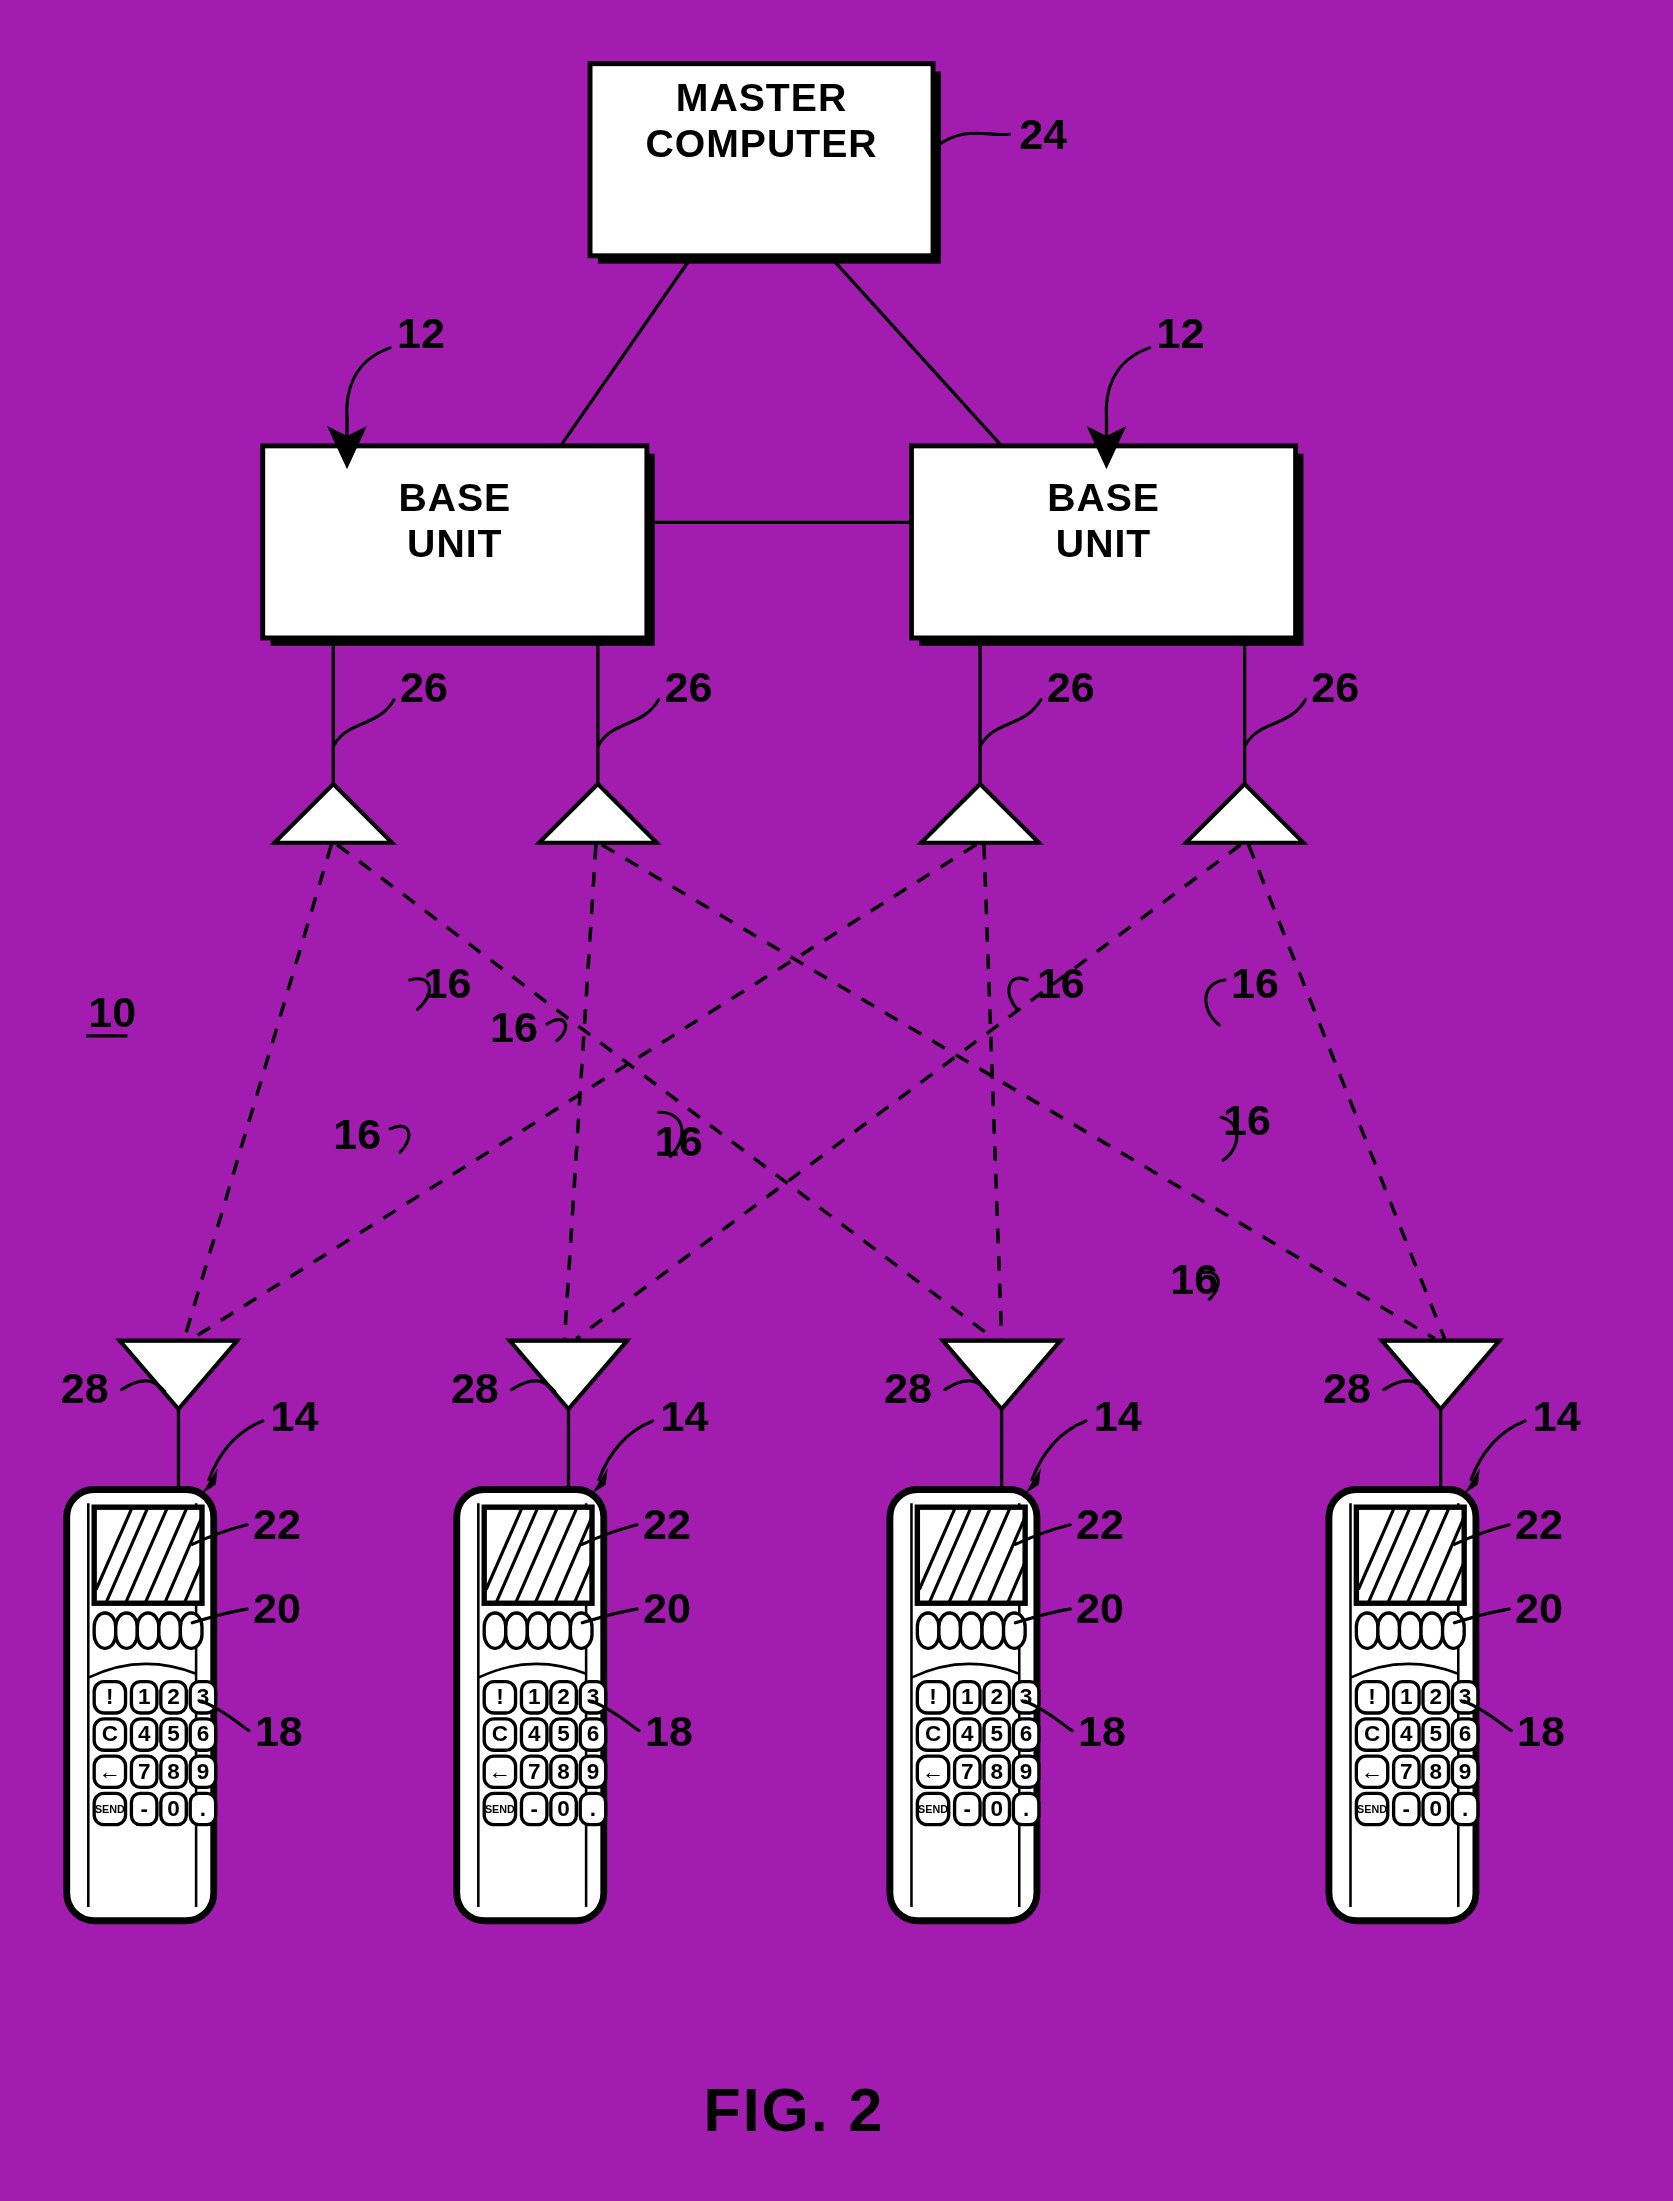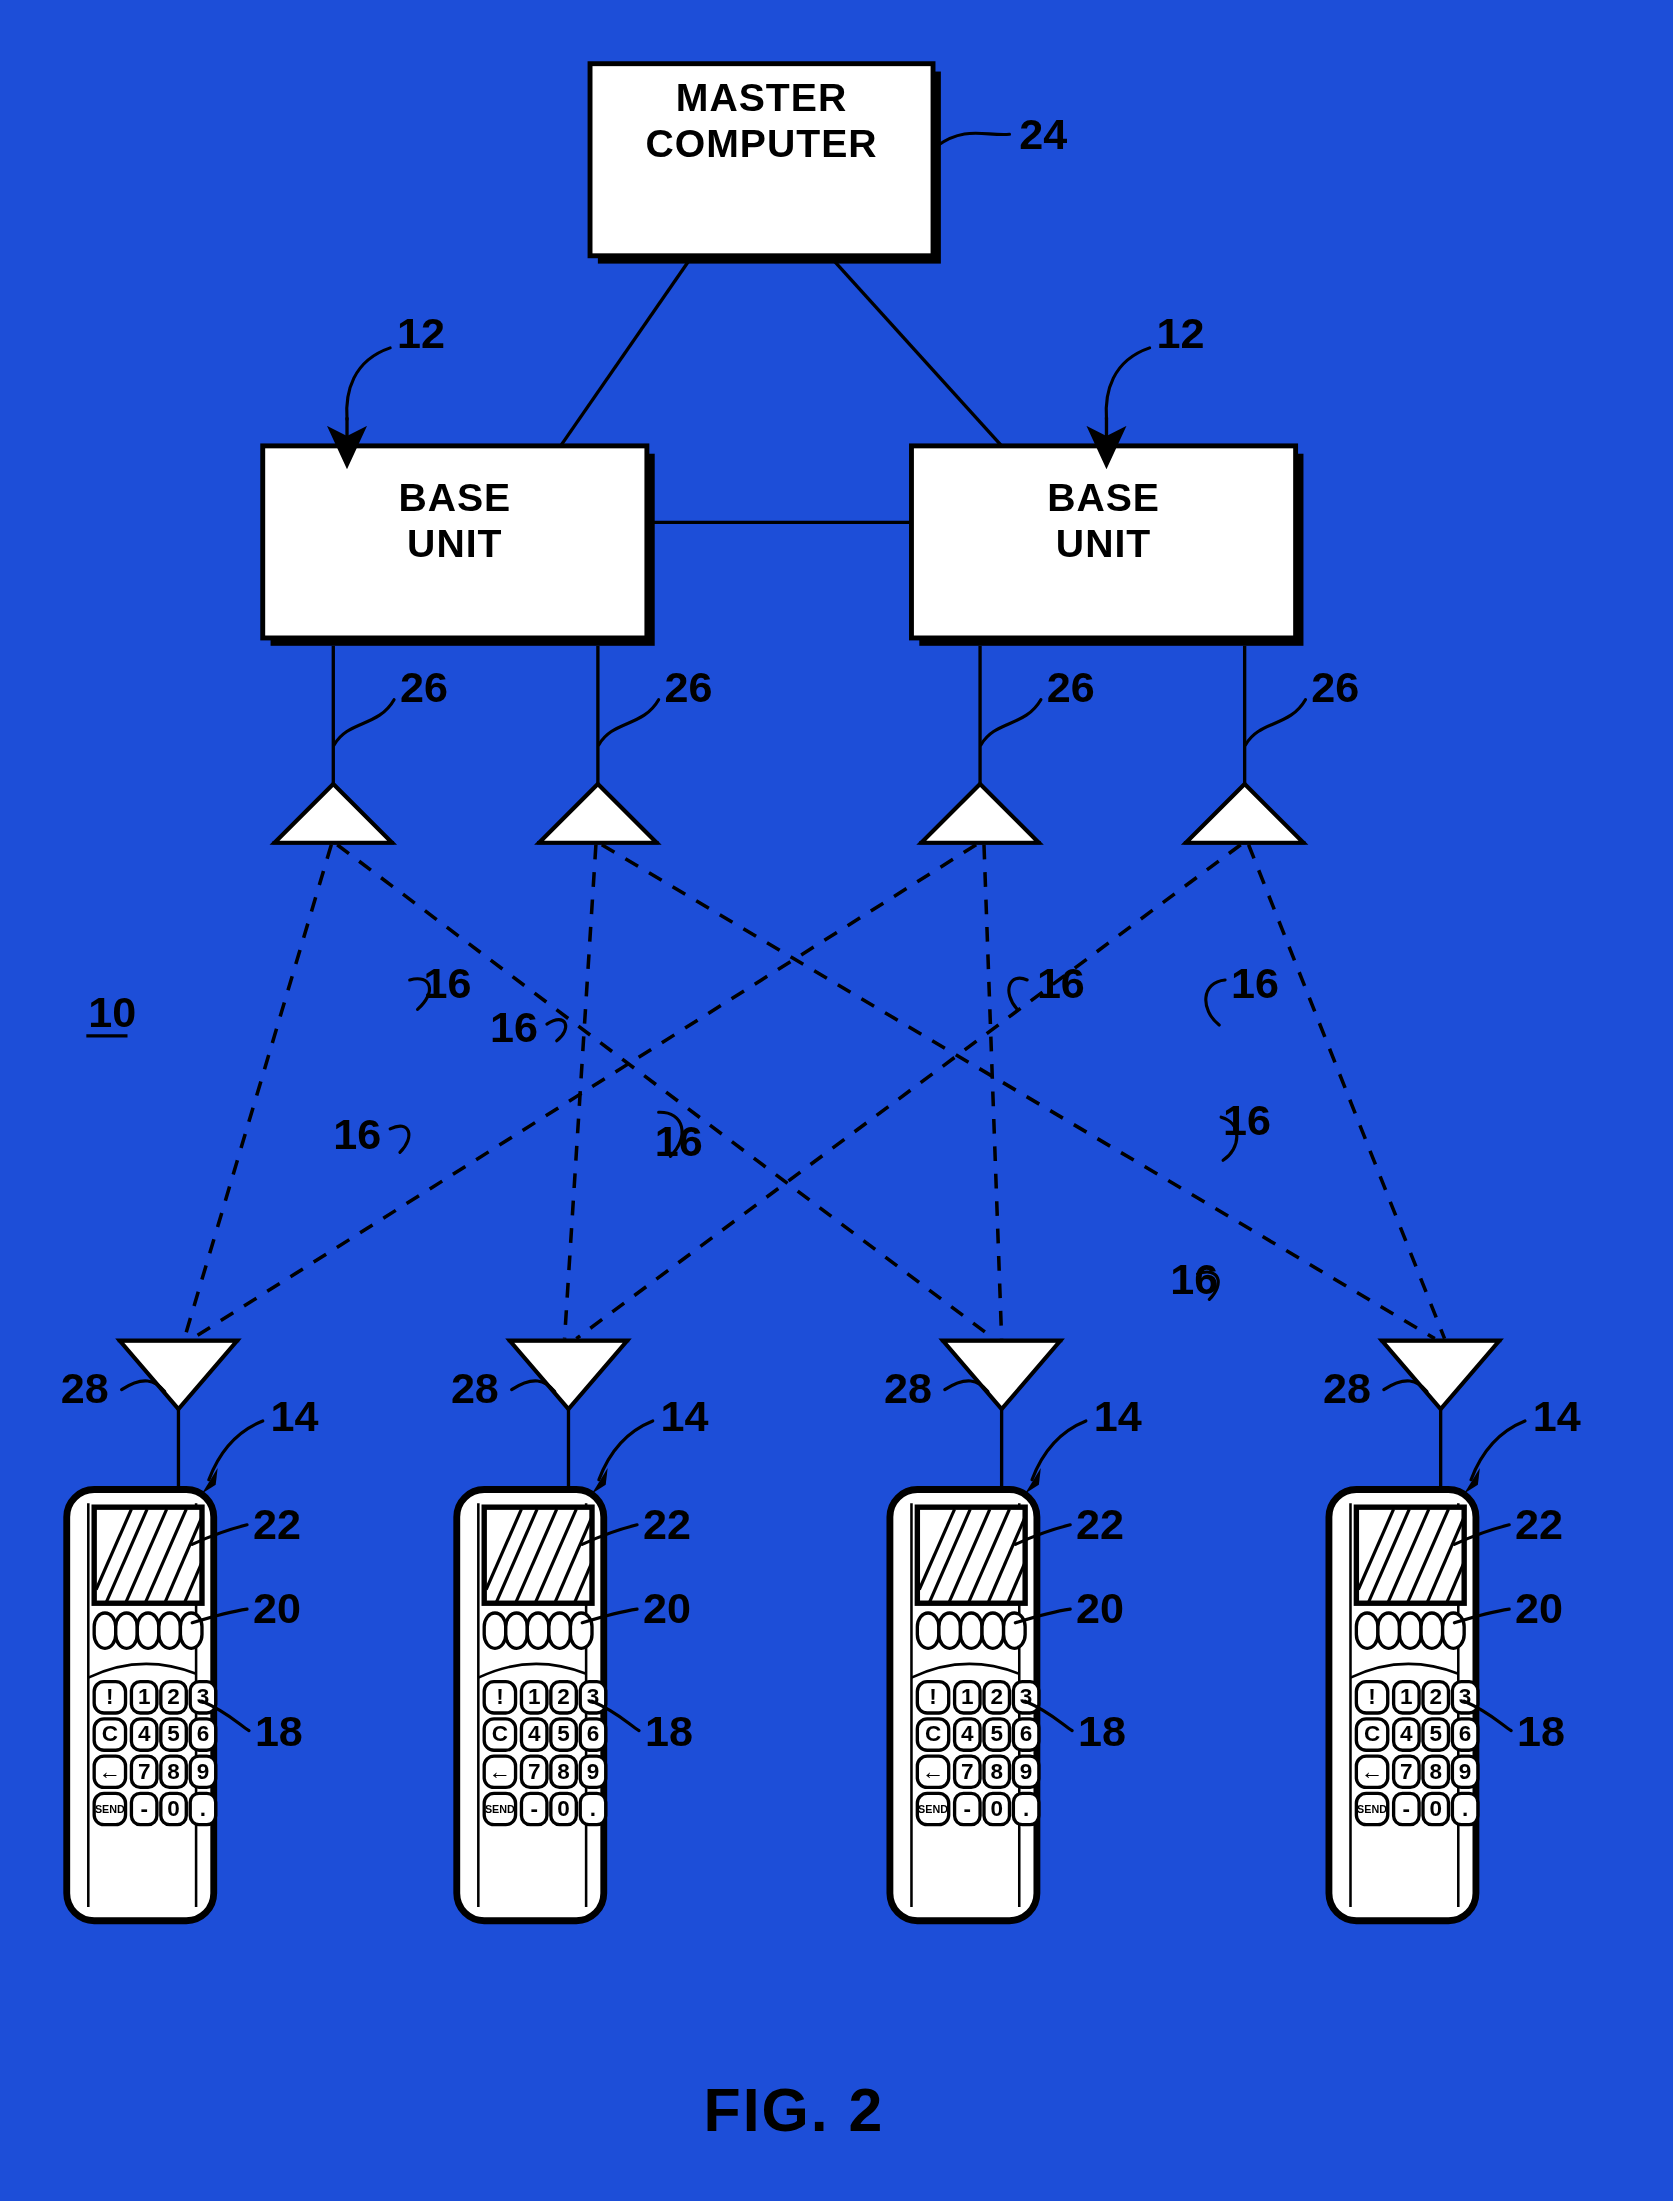--- a/index.html
+++ b/index.html
@@ -3,21 +3,21 @@
 <meta charset="utf-8">
 <title>FIG. 2</title>
 <style>
   html,body{margin:0;padding:0;background:#ffffff;}
   body{
     width:1673px;height:2201px;
     font-family:"Liberation Sans", sans-serif;
     color:#000;
     overflow:hidden;
   }
-  #figure-root{position:relative;width:1673px;height:2201px;background:#1d4ed8;}
+  #figure-root{position:relative;width:1673px;height:2201px;background:#a21caf;}
   svg#fig{position:absolute;top:0;left:0;width:1673px;height:2201px;display:block;}
   .ln{stroke:#000;fill:none;stroke-linecap:butt;stroke-linejoin:miter;}
   .box{fill:#fff;stroke:#000;stroke-width:5;}
   .boxshadow{fill:#000;stroke:none;}
   .thin{stroke-width:3.4;}
   .dash{stroke:#000;fill:none;stroke-width:3.6;stroke-dasharray:15 13;stroke-linecap:butt;}
   .lead{stroke:#000;fill:none;stroke-width:3.2;stroke-linecap:round;}
   .tri{fill:#fff;stroke:#000;stroke-width:4.2;stroke-linejoin:miter;}
   .hs-body{fill:#fff;stroke:#000;stroke-width:7;}
   .hs-inner{fill:none;stroke:#000;stroke-width:2.6;}

